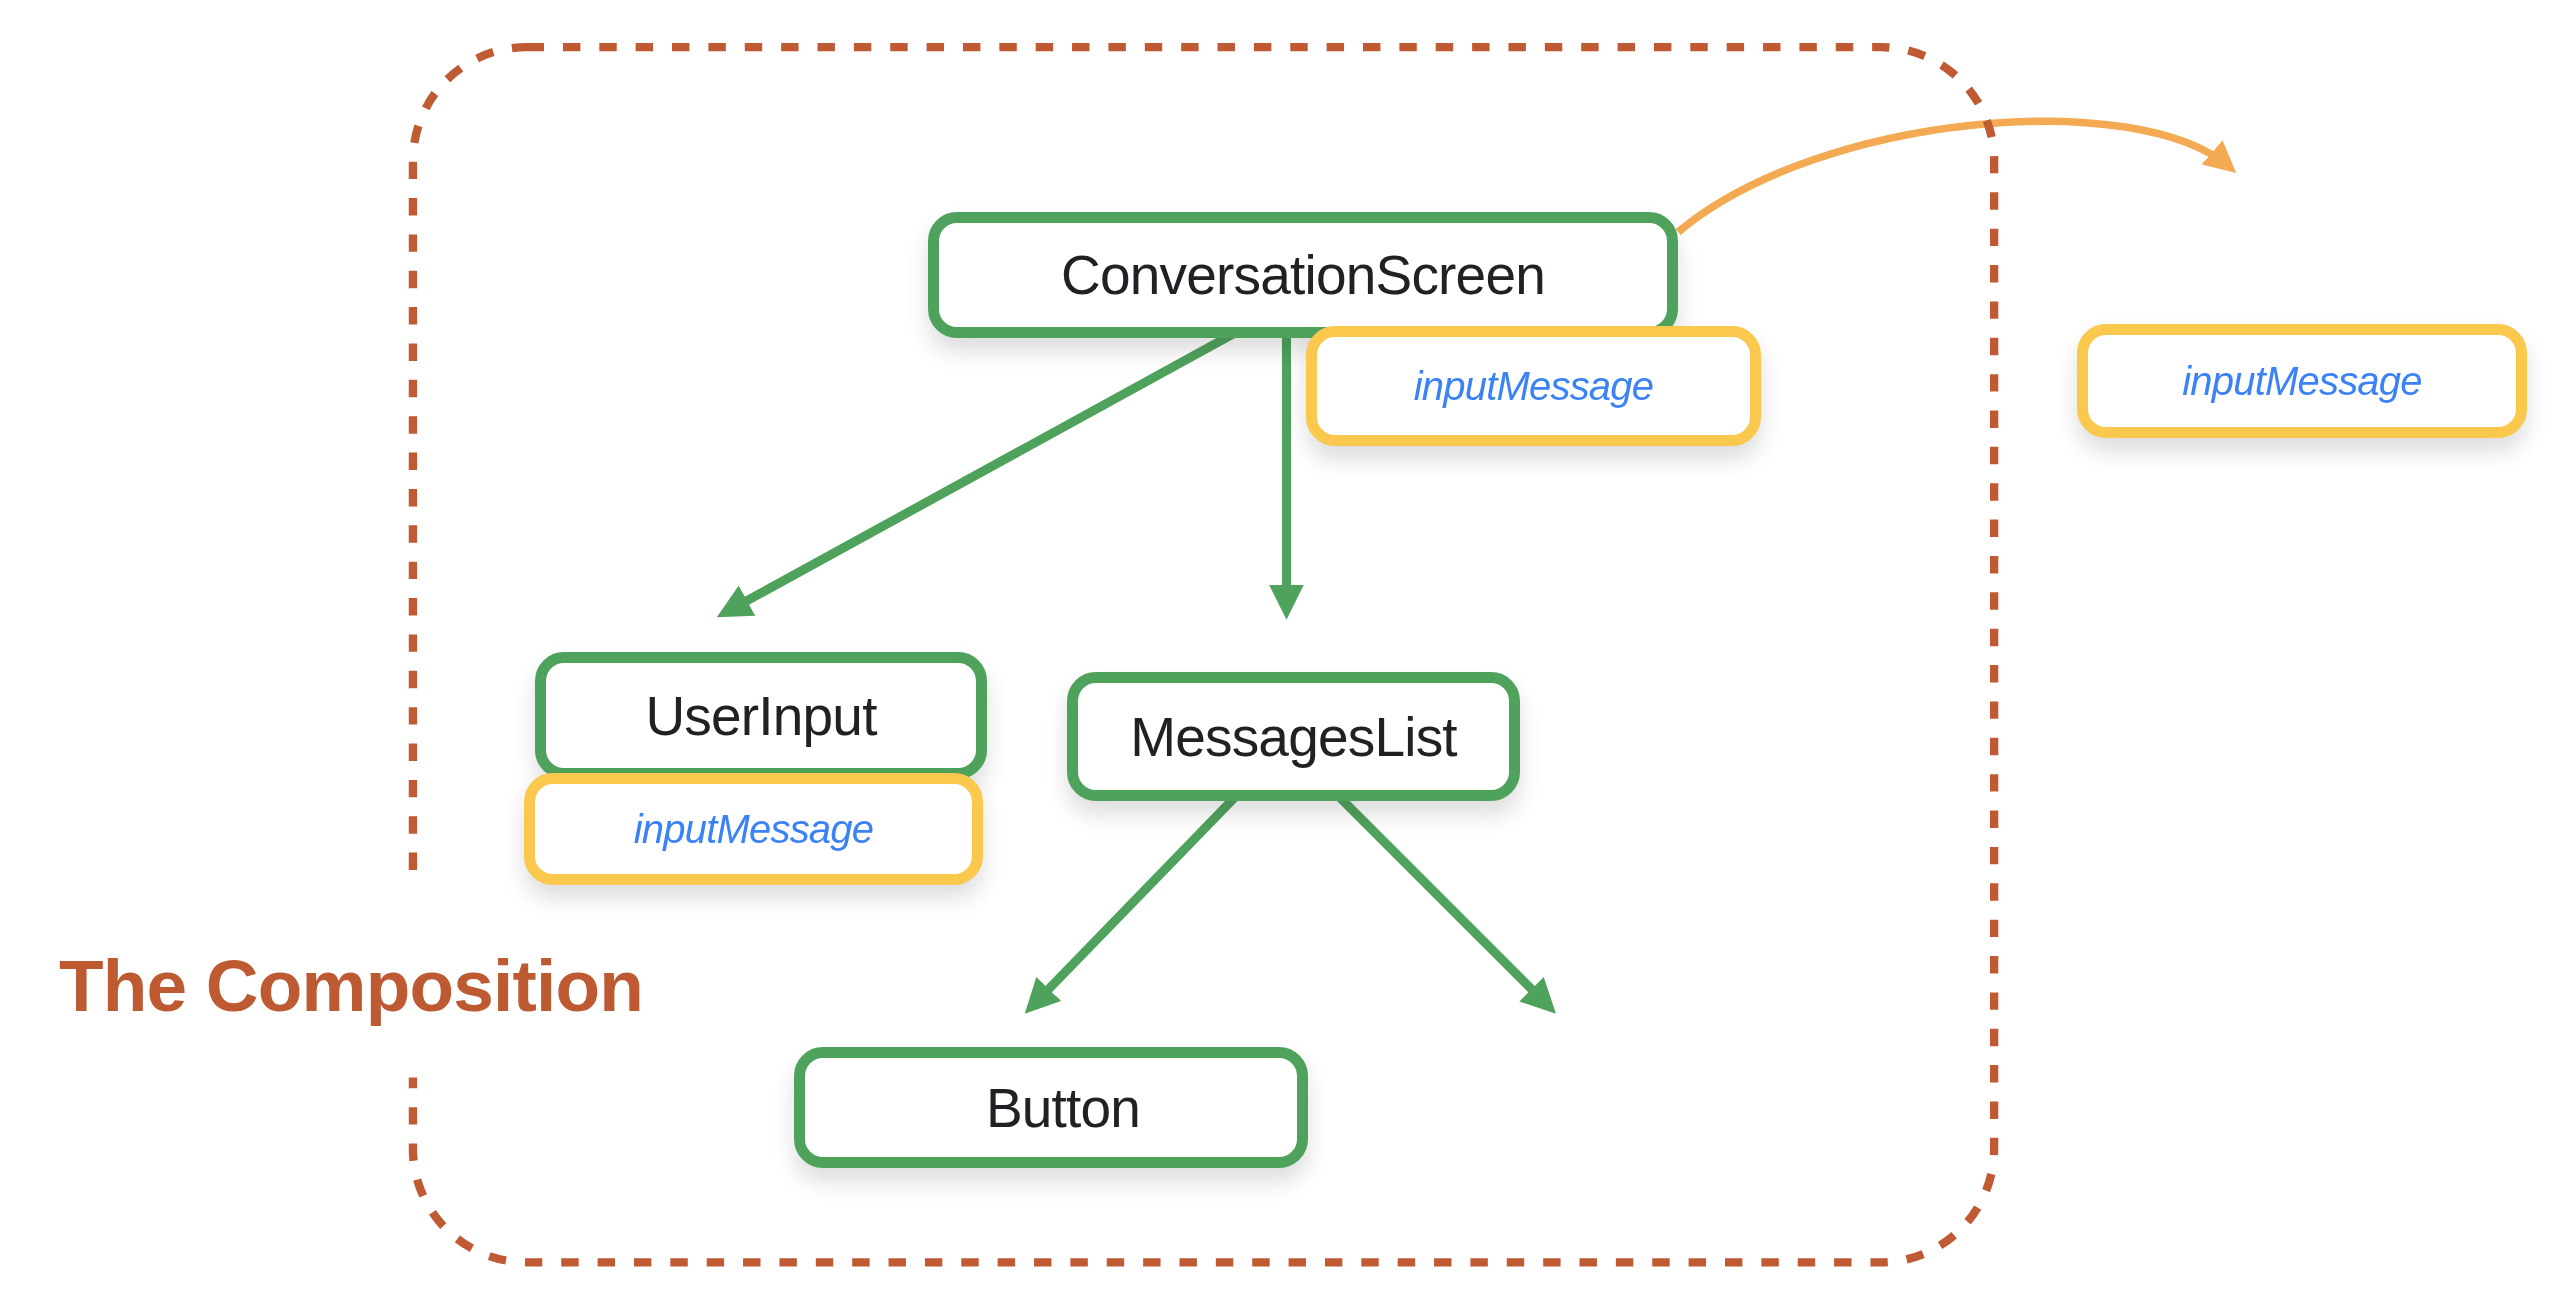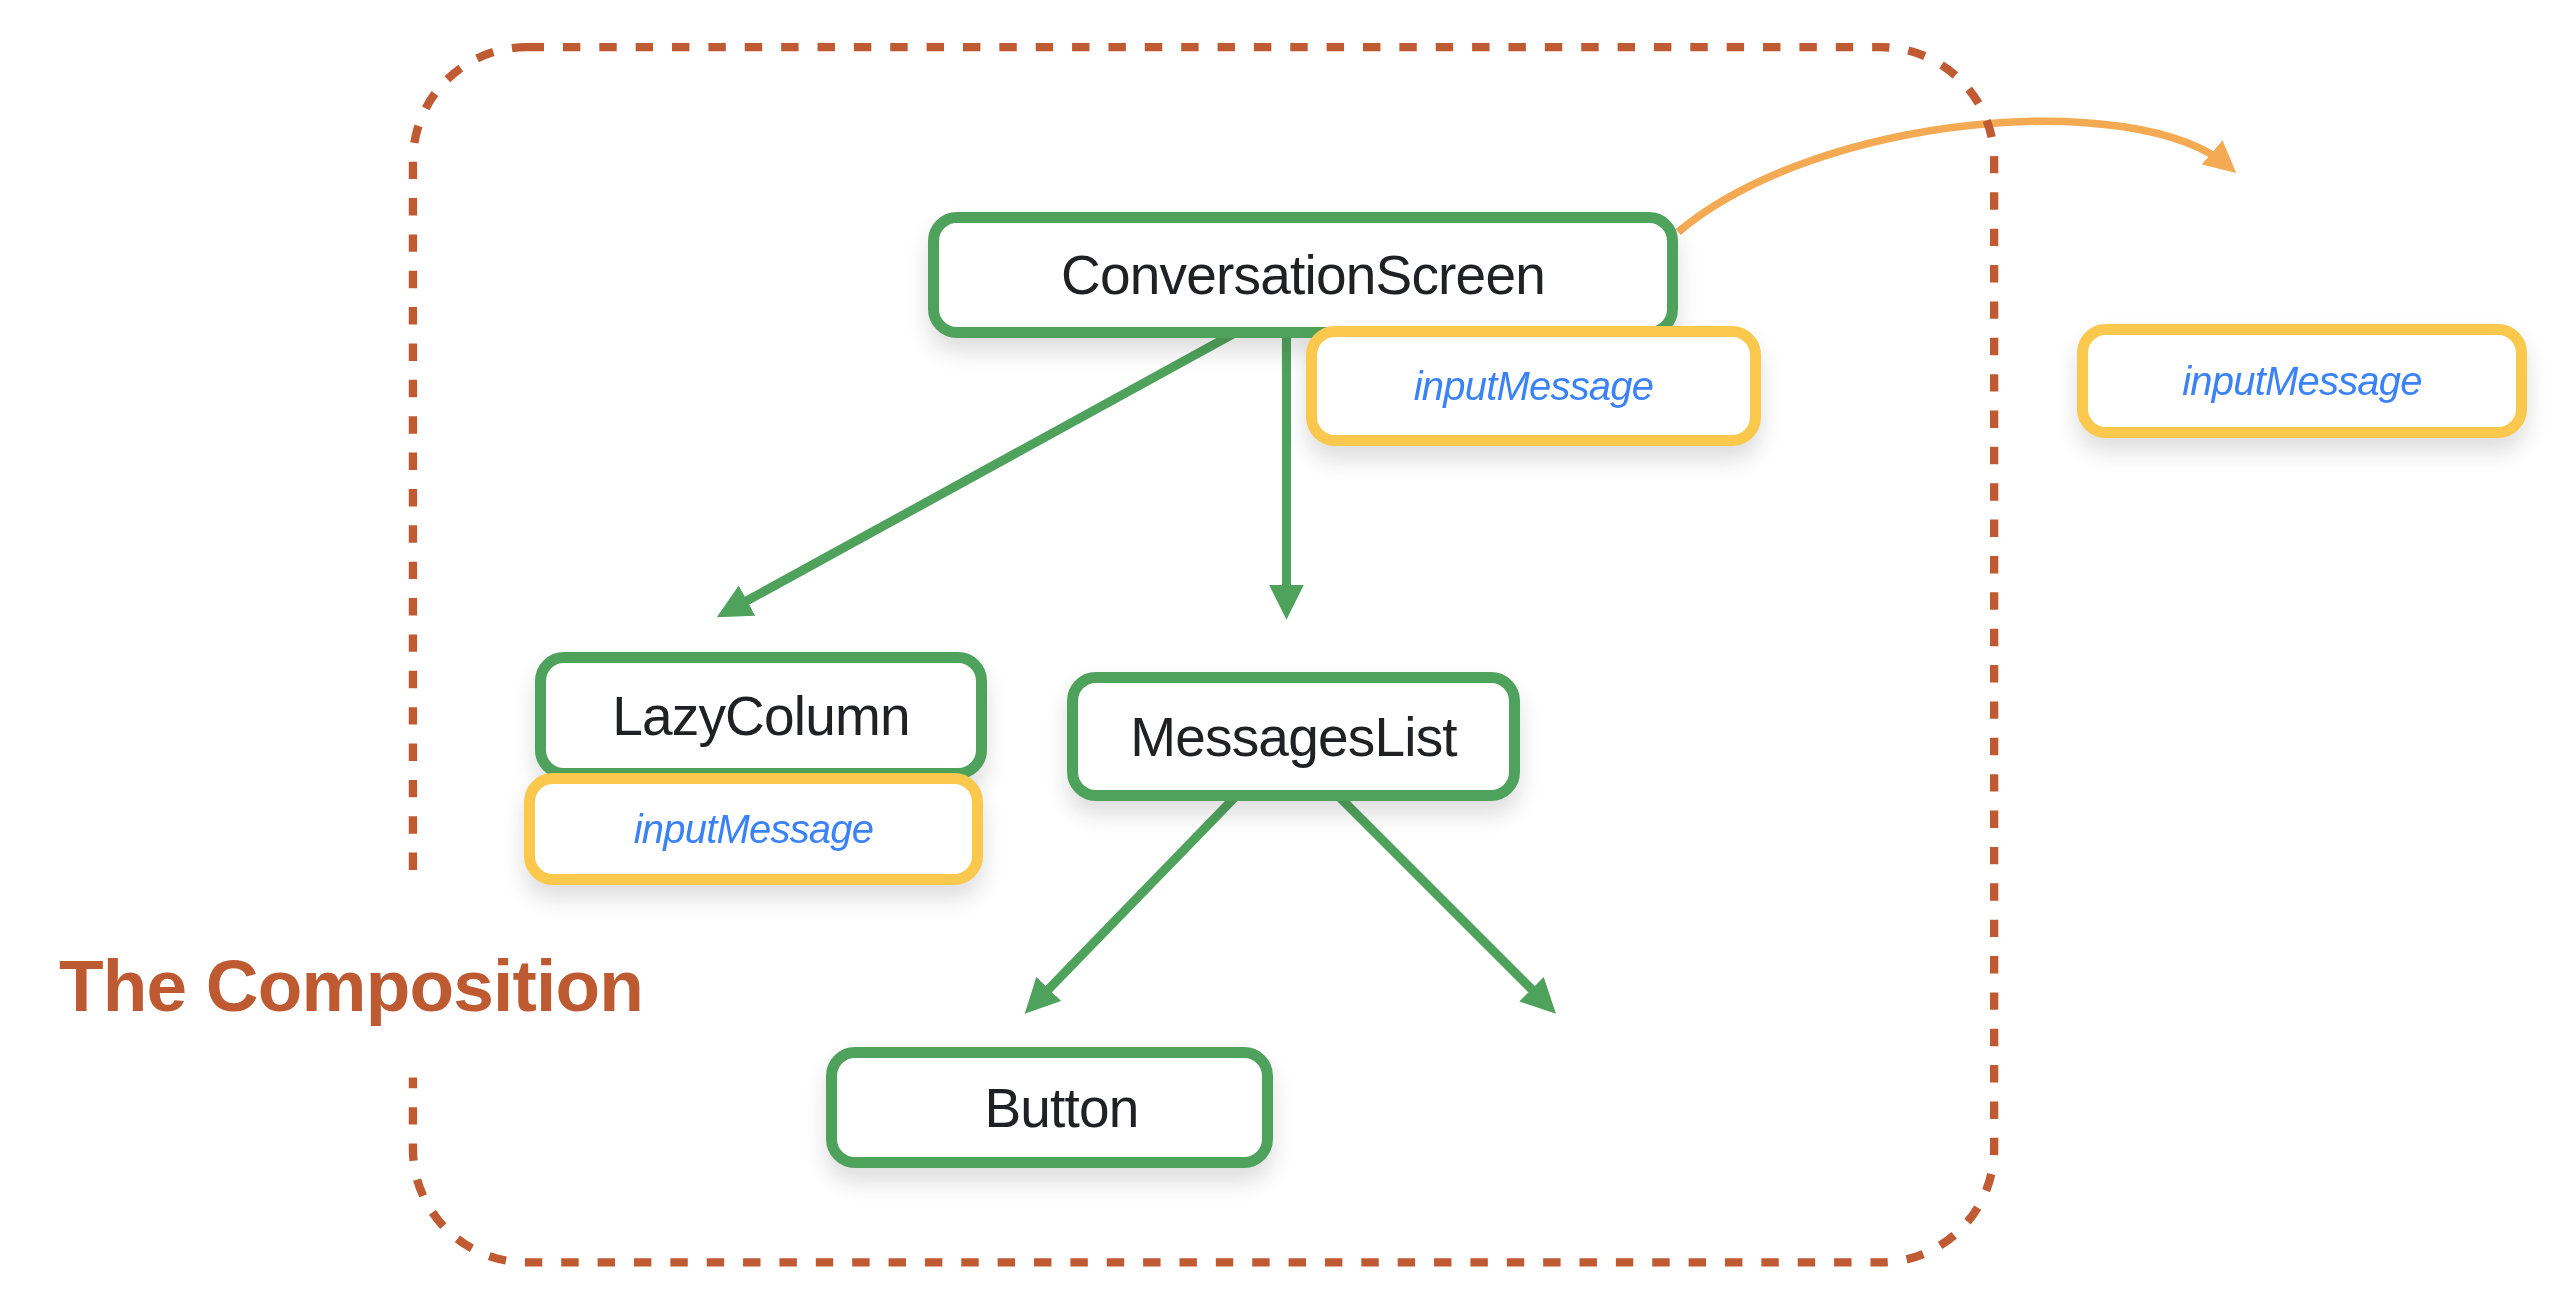--- a/index.html
+++ b/index.html
@@ -17,21 +17,21 @@
   .green{border-color:#4fa25c;}
   .badge{border-color:#f9c84c;z-index:3;}
   .badge .label{color:#3b82f6;font-size:40px;font-style:italic;}
   .tan{border-color:#c28f4d;}
   .tan .label{color:#5a5d61;}
   .cs{left:928px;top:180px;width:750px;height:126px;}
   .cs-badge{left:1306px;top:294px;width:455px;height:120px;}
   .ui{left:535px;top:620px;width:452px;height:127px;}
   .ui-badge{left:524px;top:741px;width:459px;height:112px;}
   .ml{left:1067px;top:640px;width:453px;height:129px;}
-  .btn{left:826px;top:1015px;width:447px;height:121px;padding-left:24px;}
+  .btn{left:794px;top:1015px;width:514px;height:121px;padding-left:24px;}
   .lc{left:1364px;top:1015px;width:447px;height:121px;}
   .vm{left:2076px;top:185px;width:453px;height:111px;}
   .vm-badge{left:2077px;top:292px;width:450px;height:114px;}
   .title{
     position:absolute;z-index:4;left:59px;top:944px;
     font-size:73px;font-weight:bold;color:#bd5a32;letter-spacing:-0.8px;white-space:nowrap;
   }
 </style>
 </head>
 <body>
@@ -62,21 +62,21 @@
 
   <div class="node green cs">
     <span class="label">ConversationScreen</span>
   </div>
 
   <div class="node badge cs-badge">
     <span class="label">inputMessage</span>
   </div>
 
   <div class="node green ui">
-    <span class="label">LazyColumn</span>
+    <span class="label">UserInput</span>
   </div>
 
   <div class="node badge ui-badge">
     <span class="label">inputMessage</span>
   </div>
 
   <div class="node green ml">
     <span class="label">MessagesList</span>
   </div>
 

